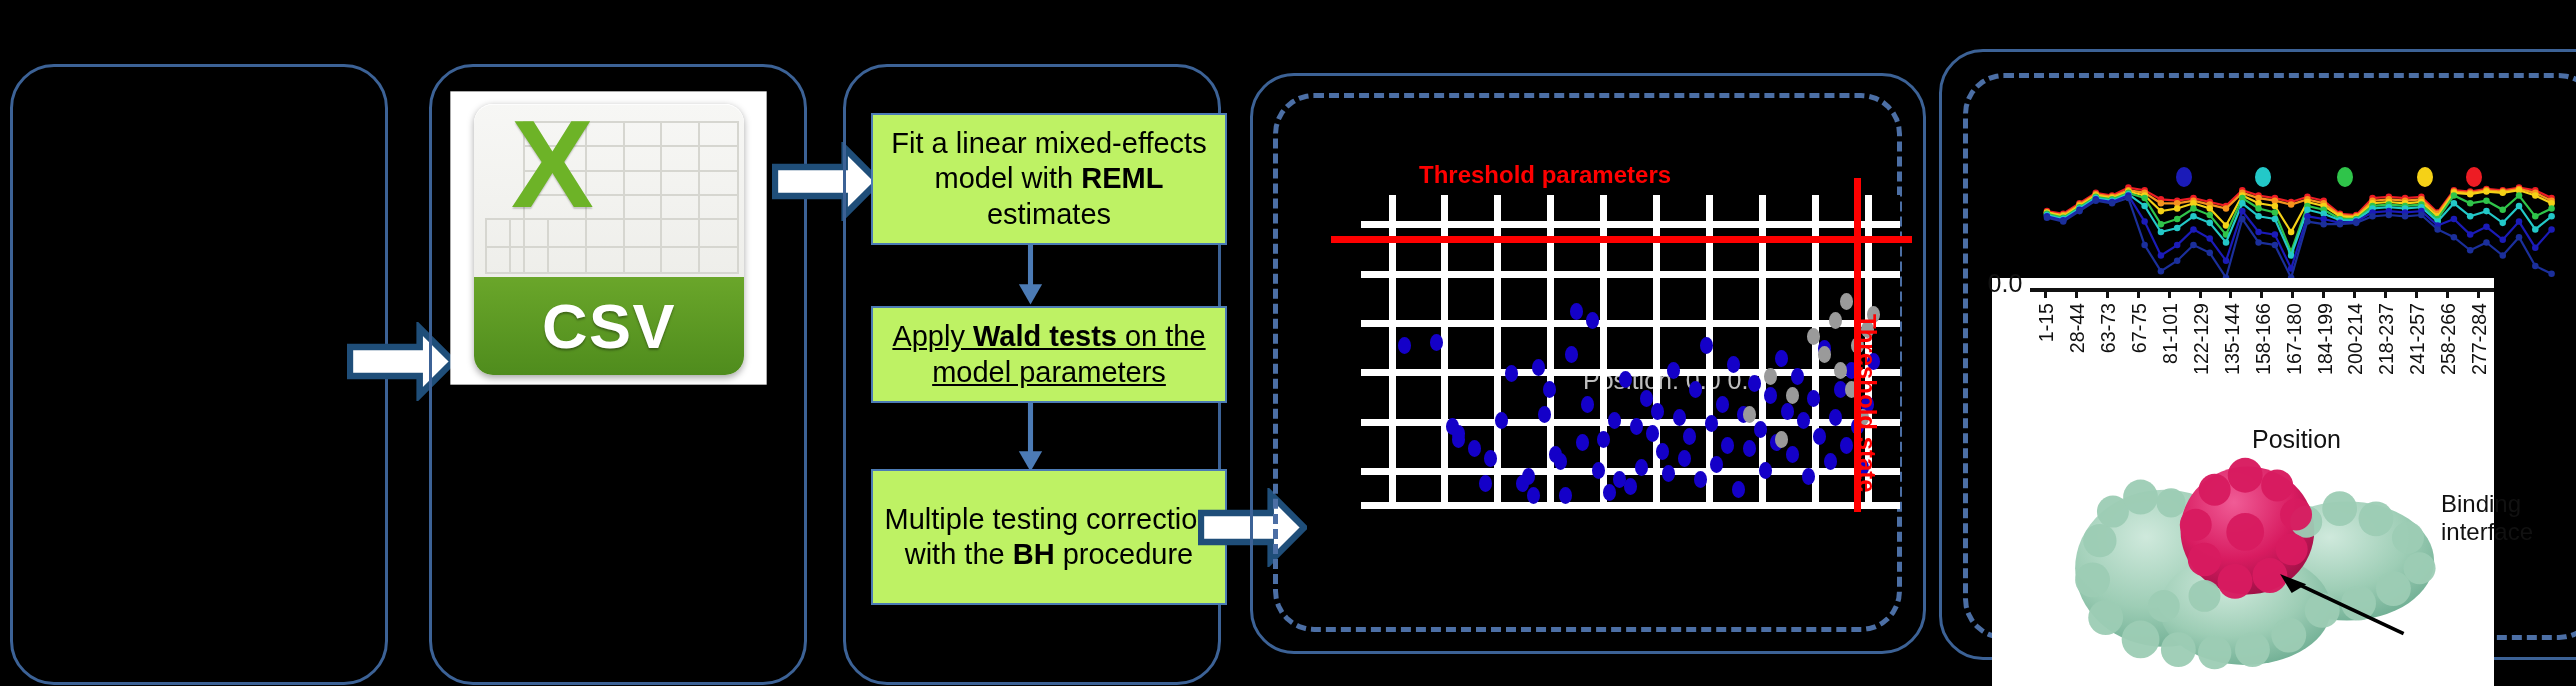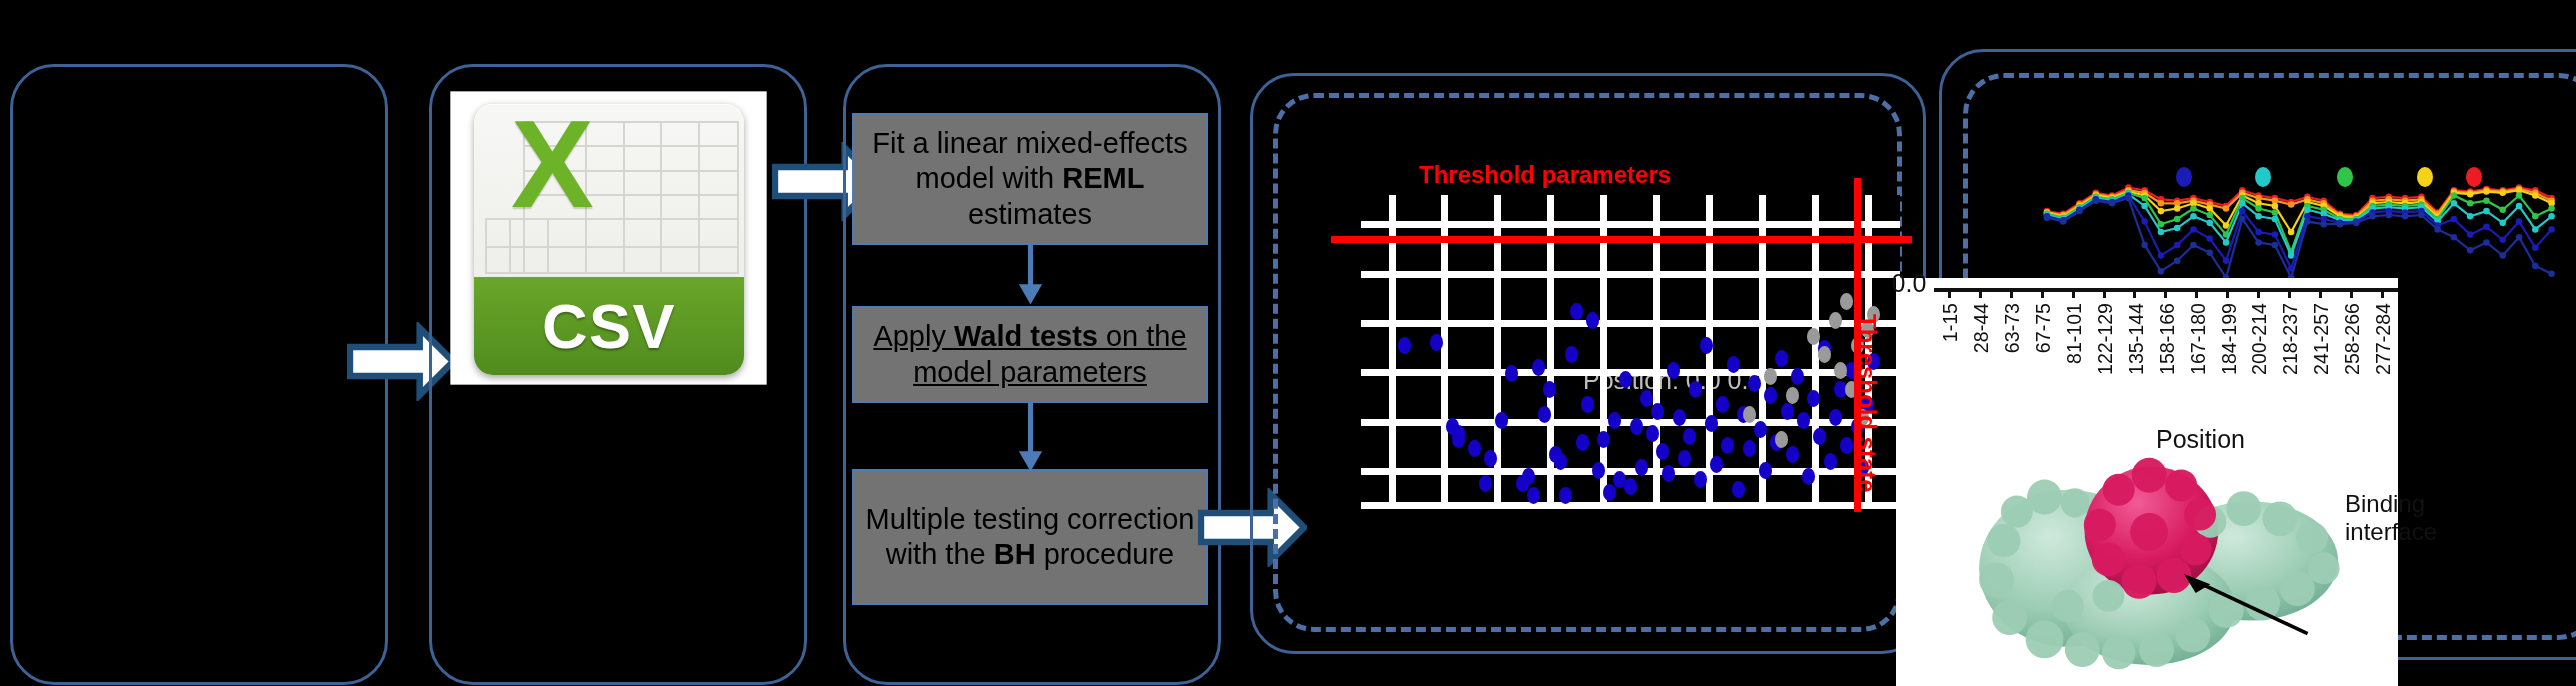--- a/index.html
+++ b/index.html
@@ -25,23 +25,23 @@
     color:#6db327;font-weight:bold;display:flex;align-items:flex-start;justify-content:center;
     font-size:124px;line-height:.95;font-family:"Liberation Sans",sans-serif;
     text-shadow:0 2.2px 1.5px rgba(0,0,0,.18);}
   .csv-band{position:absolute;left:0;right:0;bottom:0;height:36%;
     background:linear-gradient(#6aa62a,#4f8c1d);
     display:flex;align-items:center;justify-content:center;
     color:#fff;font-weight:bold;font-size:63px;letter-spacing:1.5px;
     text-shadow:0 2.2px 2.2px rgba(0,0,0,.35);}
 
   
-  .procbox{position:absolute;background:#737373;border:2.2px solid #4C7BB5;box-sizing:border-box;
+  .procbox{position:absolute;background:#bef264;border:2.2px solid #4C7BB5;box-sizing:border-box;
     display:flex;align-items:center;justify-content:center;text-align:center;
-    color:#000;font-size:29px;line-height:1.22;padding:4.4px 7.3px;}
+    color:#000;font-size:29px;line-height:1.22;padding:4.4px 7.3px;margin-left:19px;}
   .procbox b{font-weight:bold;}
   .connector{position:absolute;}
 
   
   .scatter{position:absolute;background:#000;}
   .scatter .gridline{position:absolute;background:#ffffff;}
   .scatter .dot{position:absolute;border-radius:50%;}
   .dot.blue{background:#1400C8;}
   .dot.grey{background:#9a9a9a;}
   .thr-h{position:absolute;background:#FF0000;}
@@ -517,21 +517,21 @@
         <circle cx="702" cy="177.6" r="4.5" fill="#1B2F9B"></circle>
       </svg>
   </div>
 
   <div class="legend-dot" style="left:2176px;top:167px;width:16px;height:20.4px;background:#1B1BB8;"></div>
   <div class="legend-dot" style="left:2255px;top:167px;width:16px;height:20.4px;background:#23C8C8;"></div>
   <div class="legend-dot" style="left:2337px;top:167px;width:16px;height:20.4px;background:#2FC44A;"></div>
   <div class="legend-dot" style="left:2417px;top:167px;width:16px;height:20.4px;background:#F5D117;"></div>
   <div class="legend-dot" style="left:2466px;top:167px;width:16px;height:20.4px;background:#ED1C24;"></div>
 
-  <div class="figcard" style="left:1896px;top:278px;width:502px;height:408px;">
+  <div class="figcard" style="left:1992px;top:278px;width:502px;height:408px;">
 
     <div class="yzero" style="left:-4.4px;top:-8.7px;">0.0</div>
 
     <div class="axis-line" style="left:38px;top:10.2px;width:464px;height:3.6px;"></div>
 
     <div class="pep-ticks" id="pep-ticks" style="left:38px;top:16px;width:464px;height:122px;">
         <div class="axis-tickmark" style="left: 14px; top: -5.8px; width: 2.9px; height: 10.2px;"></div>
         <div class="pep-tick" style="left: 5.3px; top: 8.7px;">1-15</div>
         <div class="axis-tickmark" style="left: 45px; top: -5.8px; width: 2.9px; height: 10.2px;"></div>
         <div class="pep-tick" style="left: 36px; top: 8.7px;">28-44</div>

